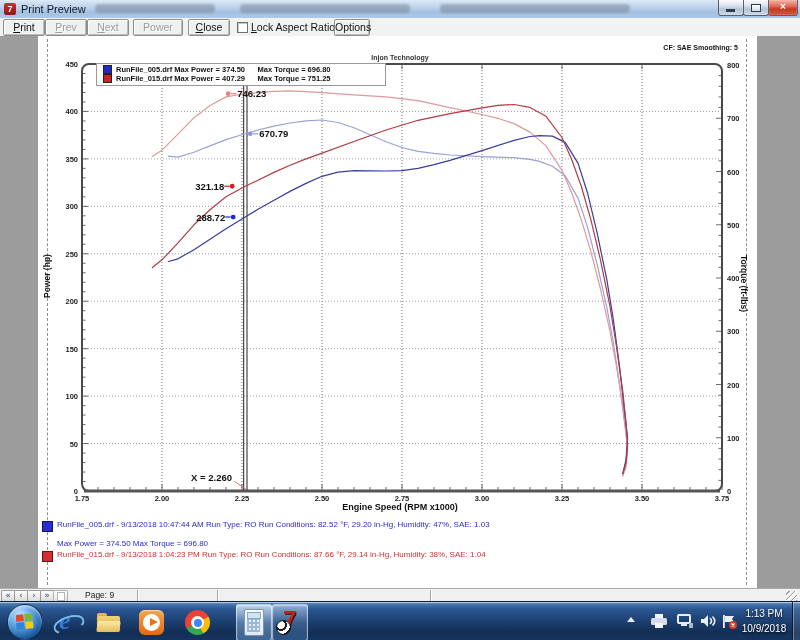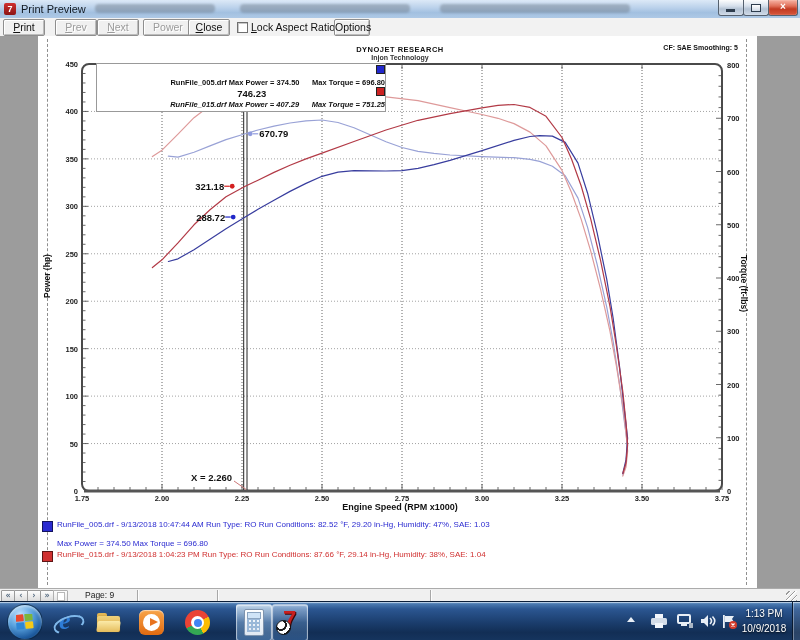--- a/index.html
+++ b/index.html
@@ -18,21 +18,21 @@
     background:linear-gradient(#fdfdfd,#d6e0ec 40%,#b3c2d3 60%,#cfdae8);box-shadow:inset 0 0 1px #fff;}
   #btn-close{background:linear-gradient(#f7b3a4,#e0705a 40%,#c23a22 60%,#d6573c);
     color:#fff;font:bold 10px/14px "Liberation Sans",sans-serif;text-align:center;}
   .glyph-min{position:absolute;left:7px;top:9px;width:9px;height:3px;background:#2e3d4e;}
   .glyph-max{position:absolute;left:7px;top:4px;width:8px;height:6px;border:1px solid #2e3d4e;background:linear-gradient(#fff,#cfd9e6);}
   
   #toolbar{left:0;top:18px;width:800px;height:18px;background:#f2f2f2;border-bottom:1px solid #c9c9c9;}
   .tbtn{position:absolute;top:1px;height:15px;background:#f0f0f0;border:1px solid #8e8e8e;border-radius:2px;
     box-shadow:inset 1px 1px 0 #ffffff, inset -1px -1px 0 #bcbcbc;
     font:10.5px/14px "Liberation Sans",sans-serif;color:#111;text-align:center;}
-  .tbtn.disabled{color:#9b9b9b;text-shadow:1px 1px 0 #fff;margin-left:10px;}
+  .tbtn.disabled{color:#9b9b9b;text-shadow:1px 1px 0 #fff;}
   .ulf::first-letter{text-decoration:underline;}
   #chk-lock{left:237px;top:4px;width:9px;height:9px;background:#fff;border:1px solid #707070;
     box-shadow:inset 1px 1px 0 #c8c8c8;}
   #lbl-lock{left:251px;top:3px;font-size:10.5px;color:#111;}
   
   #workspace{left:0;top:36px;width:800px;height:552px;background:#9c9c9c;}
   #page{position:absolute;left:38px;top:0;width:719px;height:552px;background:#ffffff;}
   #chart-layer{left:0;top:36px;width:800px;height:552px;}
   .margin-dash{position:absolute;top:3px;height:546px;width:0;border-left:1px dashed #8f8f8f;}
   #chart-svg{position:absolute;left:0;top:0;}
@@ -40,22 +40,22 @@
   #chart-title{left:250px;top:9px;width:300px;text-align:center;font:bold 7.5px "Liberation Sans",sans-serif;letter-spacing:.5px;}
   #chart-subtitle{left:250px;top:18px;width:300px;text-align:center;font:bold 7px "Liberation Sans",sans-serif;color:#333;}
   #corner-note{left:556px;top:8px;width:182px;text-align:right;font:bold 7px "Liberation Sans",sans-serif;}
   #ylabel-left{left:42px;top:193px;height:95px;width:13px;writing-mode:vertical-rl;transform:rotate(180deg);
     font:bold 8.5px "Liberation Sans",sans-serif;text-align:center;}
   #ylabel-right{left:736px;top:192px;height:110px;width:13px;writing-mode:vertical-rl;
     font:bold 8.5px "Liberation Sans",sans-serif;text-align:center;}
   #xlabel{left:300px;top:466px;width:200px;text-align:center;font:bold 9px "Liberation Sans",sans-serif;}
   #cursor-label{left:142px;top:436px;width:90px;text-align:right;font:bold 9.5px "Liberation Sans",sans-serif;}
   #legend-box{left:96px;top:27px;width:288px;background:#fff;border:1px solid #999;padding:1px 0 2px;}
-  .legend-row{display:flex;gap:4px;align-items:flex-end;padding-left:6px;line-height:9px;
-    font:bold 7.5px "Liberation Sans",sans-serif;color:#111;flex-direction:column;}
+  .legend-row{display:flex;gap:4px;align-items:center;padding-left:6px;line-height:9px;
+    font:bold 7.5px "Liberation Sans",sans-serif;color:#111;}
   .chip{width:7px;height:7px;border:1px solid #222;display:inline-block;flex:0 0 auto;}
   
   #statusbar{left:0;top:588px;width:800px;height:13px;background:#f0f0f0;border-top:1px solid #ababab;}
   .navbtn{position:absolute;top:1px;width:12px;height:10px;border:1px solid #9a9a9a;border-radius:1px;
     background:linear-gradient(#fdfdfd,#dcdcdc);font:bold 8px/9px "DejaVu Sans",sans-serif;color:#5a6f84;text-align:center;}
   #page-icon{position:absolute;left:53px;top:1px;width:13px;height:10px;border:1px solid #b0b0b0;border-radius:1px;background:linear-gradient(#fdfdfd,#e4e4e4);}
   #page-icon span{position:absolute;left:3px;top:1px;width:6px;height:7px;border:1px solid #b8b8b8;background:#fff;display:block;}
   #status-page{position:absolute;left:85px;top:1px;font-size:8.5px;color:#222;}
   .status-div{position:absolute;top:1px;height:11px;width:0;border-left:1px solid #a8a8a8;border-right:1px solid #fdfdfd;}
   #grip{position:absolute;left:786px;top:2px;width:11px;height:10px;
@@ -297,35 +297,34 @@
       <polyline points="152.4,231.5 162.0,223.8 178.0,206.9 194.0,188.8 210.0,173.7 226.0,160.8 245.2,150.2 258.0,144.2 274.0,136.4 290.0,129.3 306.0,122.9 322.0,117.1 354.0,105.5 386.0,94.0 418.0,84.3 450.0,77.7 482.0,71.8 498.0,69.3 514.0,68.5 530.0,71.4 546.0,80.3 562.0,101.5 571.6,123.2 581.2,150.0 590.8,183.4 600.4,223.7 610.0,270.7 616.4,309.8 622.8,355.6 626.0,386.5 627.6,408.2 626.0,426.9 622.8,437.5" fill="none" stroke="#b23a46" stroke-width="1.2" stroke-linejoin="round" stroke-linecap="round"></polyline>
       <line x1="230.69999999999993" y1="57.63252499999999" x2="236.19999999999993" y2="57.63252499999999" stroke="#de8585" stroke-width="1.2"></line>
       <circle cx="228.19999999999993" cy="57.63252499999999" r="2.4" fill="#de8585"></circle>
       <line x1="252.69999999999993" y1="97.804325" x2="258.19999999999993" y2="97.804325" stroke="#8f9ade" stroke-width="1.2"></line>
       <circle cx="250.19999999999993" cy="97.804325" r="2.4" fill="#8f9ade"></circle>
       <line x1="224.19999999999993" y1="150.23586666666665" x2="229.69999999999993" y2="150.23586666666665" stroke="#d42020" stroke-width="1.2"></line>
       <circle cx="232.19999999999993" cy="150.23586666666665" r="2.4" fill="#d42020"></circle>
       <line x1="225.19999999999993" y1="181.03679999999997" x2="230.69999999999993" y2="181.03679999999997" stroke="#2028c8" stroke-width="1.2"></line>
       <circle cx="233.19999999999993" cy="181.03679999999997" r="2.4" fill="#2028c8"></circle>
     </svg>
-  <div id="chart-title" class="ct">DYNOJET RESEARCH</div>
   <div id="chart-subtitle" class="ct">Injon Technology</div>
   <div id="corner-note" class="ct">CF: SAE  Smoothing: 5</div>
   <div id="ylabel-left" class="ct">Power (hp)</div>
   <div id="ylabel-right" class="ct">Torque (ft-lbs)</div>
   <div id="xlabel" class="ct">Engine Speed (RPM x1000)</div>
   <div id="cursor-label" class="ct">X = 2.260</div>
   <div id="legend-box" class="abs">
       <div class="legend-row">
         <span class="chip" style="background: rgb(34, 40, 204);"></span>
         <span style="white-space: pre;">RunFile_005.drf Max Power = 374.50      Max Torque = 696.80</span>
       </div>
       <div class="legend-row">
         <span class="chip" style="background: rgb(204, 34, 34);"></span>
-        <span style="white-space: pre; font-style: italic;">RunFile_015.drf Max Power = 407.29      Max Torque = 751.25</span>
+        <span style="white-space: pre;">RunFile_015.drf Max Power = 407.29      Max Torque = 751.25</span>
       </div>
     </div>
 <div style="position: absolute; left: 237.2px; top: 52.1325px; font: bold 9.5px &quot;Liberation Sans&quot;, sans-serif; color: rgb(17, 17, 17);">746.23</div>
     <div style="position: absolute; left: 259.2px; top: 92.3043px; font: bold 9.5px &quot;Liberation Sans&quot;, sans-serif; color: rgb(17, 17, 17);">670.79</div>
     <div style="position: absolute; left: 164.2px; top: 144.736px; width: 60px; text-align: right; font: bold 9.5px &quot;Liberation Sans&quot;, sans-serif; color: rgb(17, 17, 17);">321.18</div>
     <div style="position: absolute; left: 165.2px; top: 175.537px; width: 60px; text-align: right; font: bold 9.5px &quot;Liberation Sans&quot;, sans-serif; color: rgb(17, 17, 17);">288.72</div>
     <div style="position: absolute; left: 69px; top: 458px; width: 26px; text-align: center; font: bold 7.5px &quot;Liberation Sans&quot;, sans-serif; color: rgb(34, 34, 34);">1.75</div>
     <div style="position: absolute; left: 149px; top: 458px; width: 26px; text-align: center; font: bold 7.5px &quot;Liberation Sans&quot;, sans-serif; color: rgb(34, 34, 34);">2.00</div>
     <div style="position: absolute; left: 229px; top: 458px; width: 26px; text-align: center; font: bold 7.5px &quot;Liberation Sans&quot;, sans-serif; color: rgb(34, 34, 34);">2.25</div>
     <div style="position: absolute; left: 309px; top: 458px; width: 26px; text-align: center; font: bold 7.5px &quot;Liberation Sans&quot;, sans-serif; color: rgb(34, 34, 34);">2.50</div>

